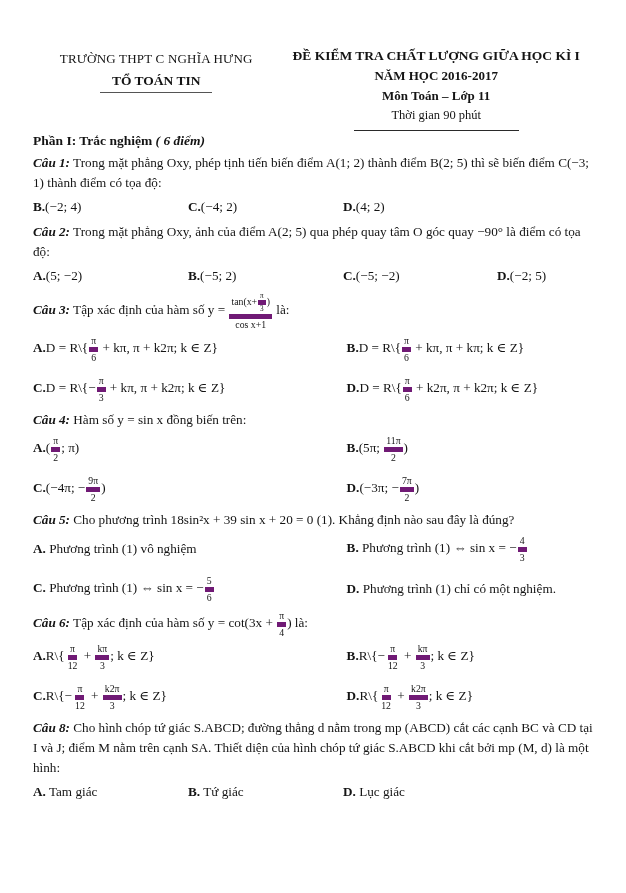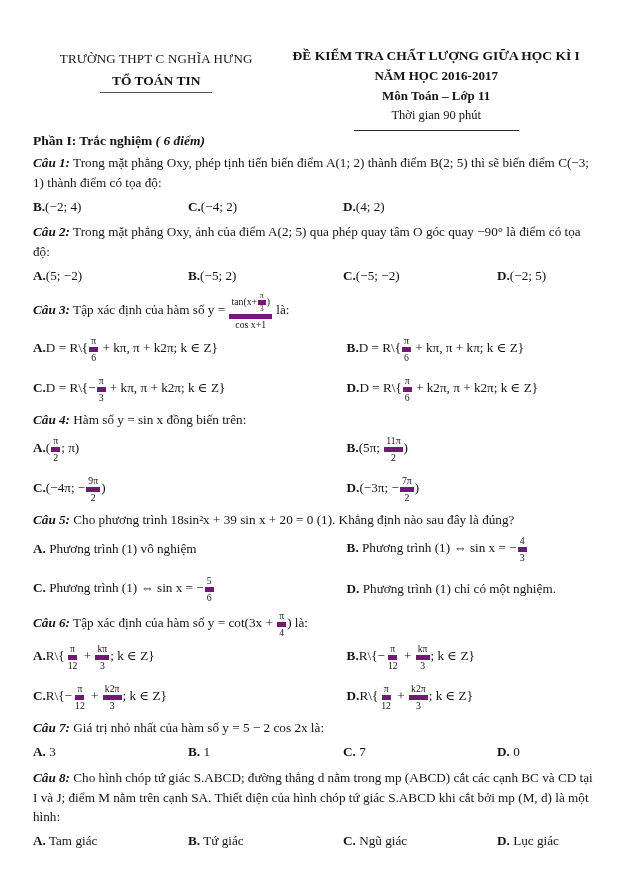--- a/index.html
+++ b/index.html
@@ -194,32 +194,22 @@
           <div class="option"><b>D.</b><span>R\{<span class="frac">
                 <span class="num">π</span>
                 <span class="den">12</span>
               </span> + <span class="frac">
                 <span class="num">k2π</span>
                 <span class="den">3</span>
               </span>; k ∈ Z}</span></div>
         </div>
       </div>
       <div class="question">
-        <p class="stem"><b class="qlabel">Câu 7:</b> <span>Giá trị nhỏ nhất của hàm số y = 5 − 2 cos 2x là:</span></p>
-        <div class="options grid-4">
-          <div class="option"><b>A.</b><span> 3</span></div>
-          <div class="option"><b>B.</b><span> 1</span></div>
-          <div class="option"><b>C.</b><span> 7</span></div>
-          <div class="option"><b>D.</b><span> 0</span></div>
-        </div>
-      </div>
-      <div class="question">
         <p class="stem"><b class="qlabel">Câu 8:</b> <span>Cho hình chóp tứ giác  S.ABCD; đường thẳng d nằm trong mp (ABCD) cắt các cạnh BC và CD tại I và J; điểm M nằm trên cạnh SA. Thiết diện của hình chóp tứ giác S.ABCD khi cắt bởi mp (M, d) là một hình:</span></p>
         <div class="options grid-4">
           <div class="option"><b>A.</b><span> Tam giác</span></div>
           <div class="option"><b>B.</b><span> Tứ giác</span></div>
-          <div class="option"><b>C.</b><span> Ngũ giác</span></div>
           <div class="option"><b>D.</b><span> Lục giác</span></div>
         </div>
       </div>
     </div>
 
 </div>
 
 </body></html>

